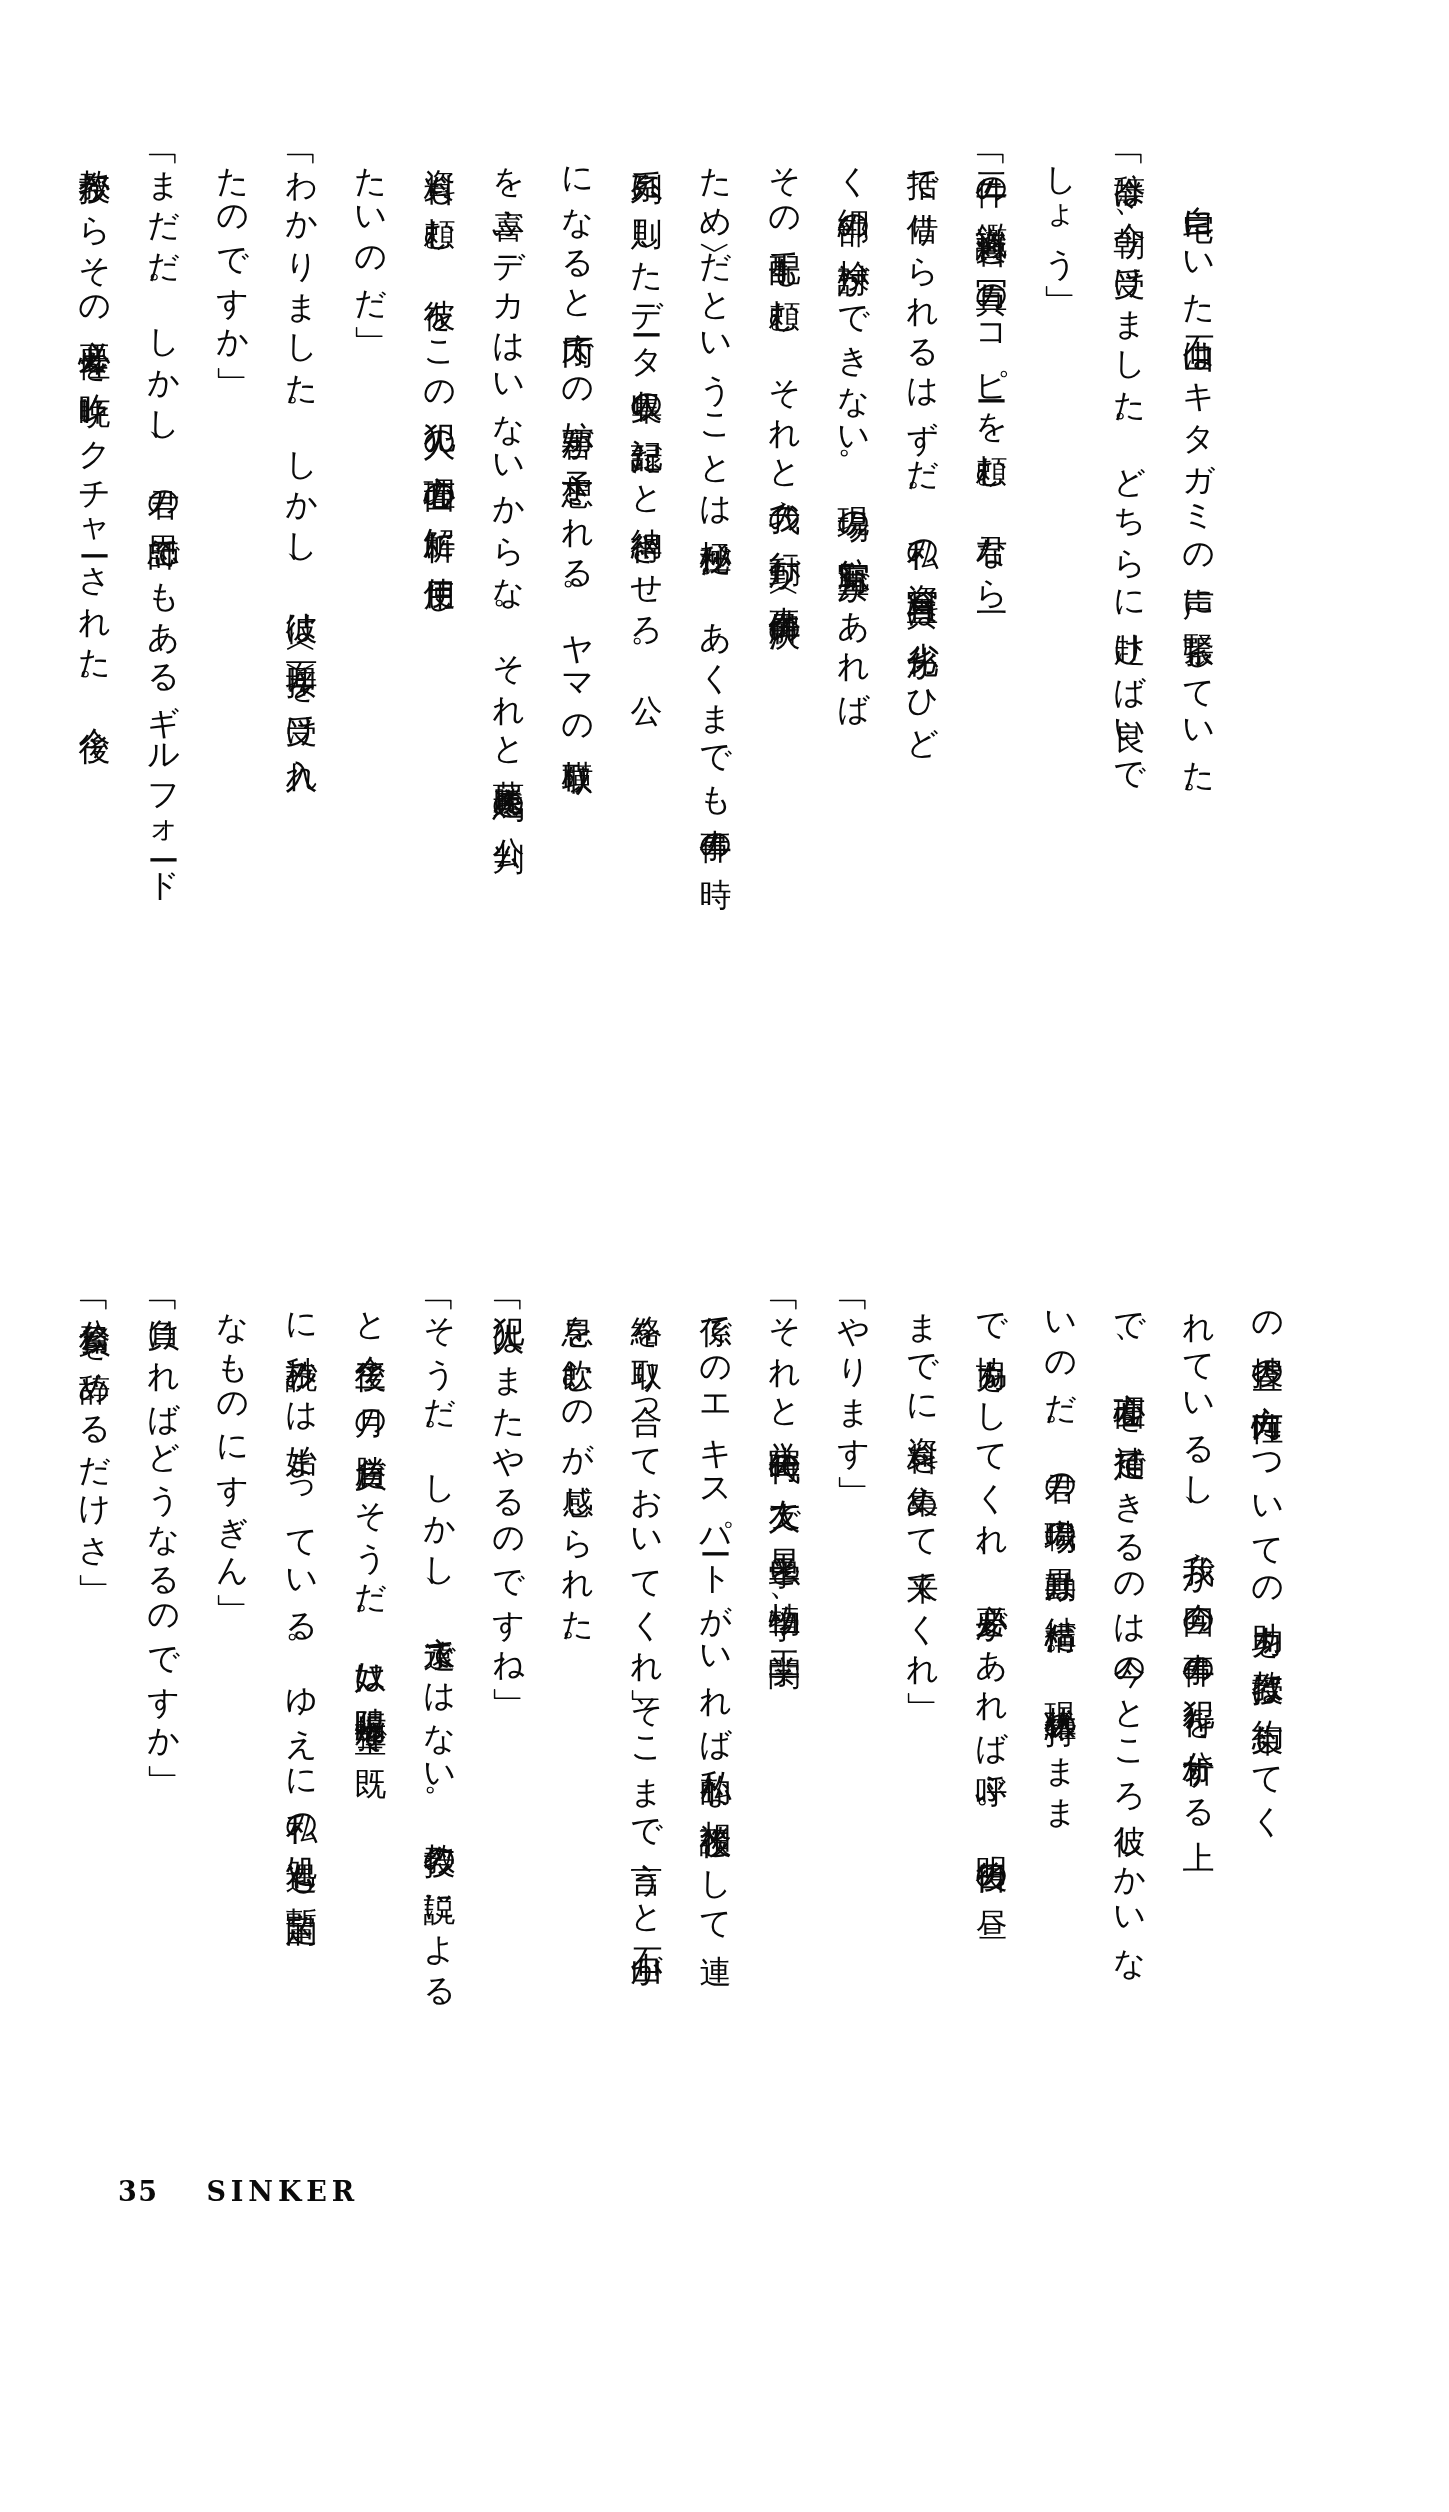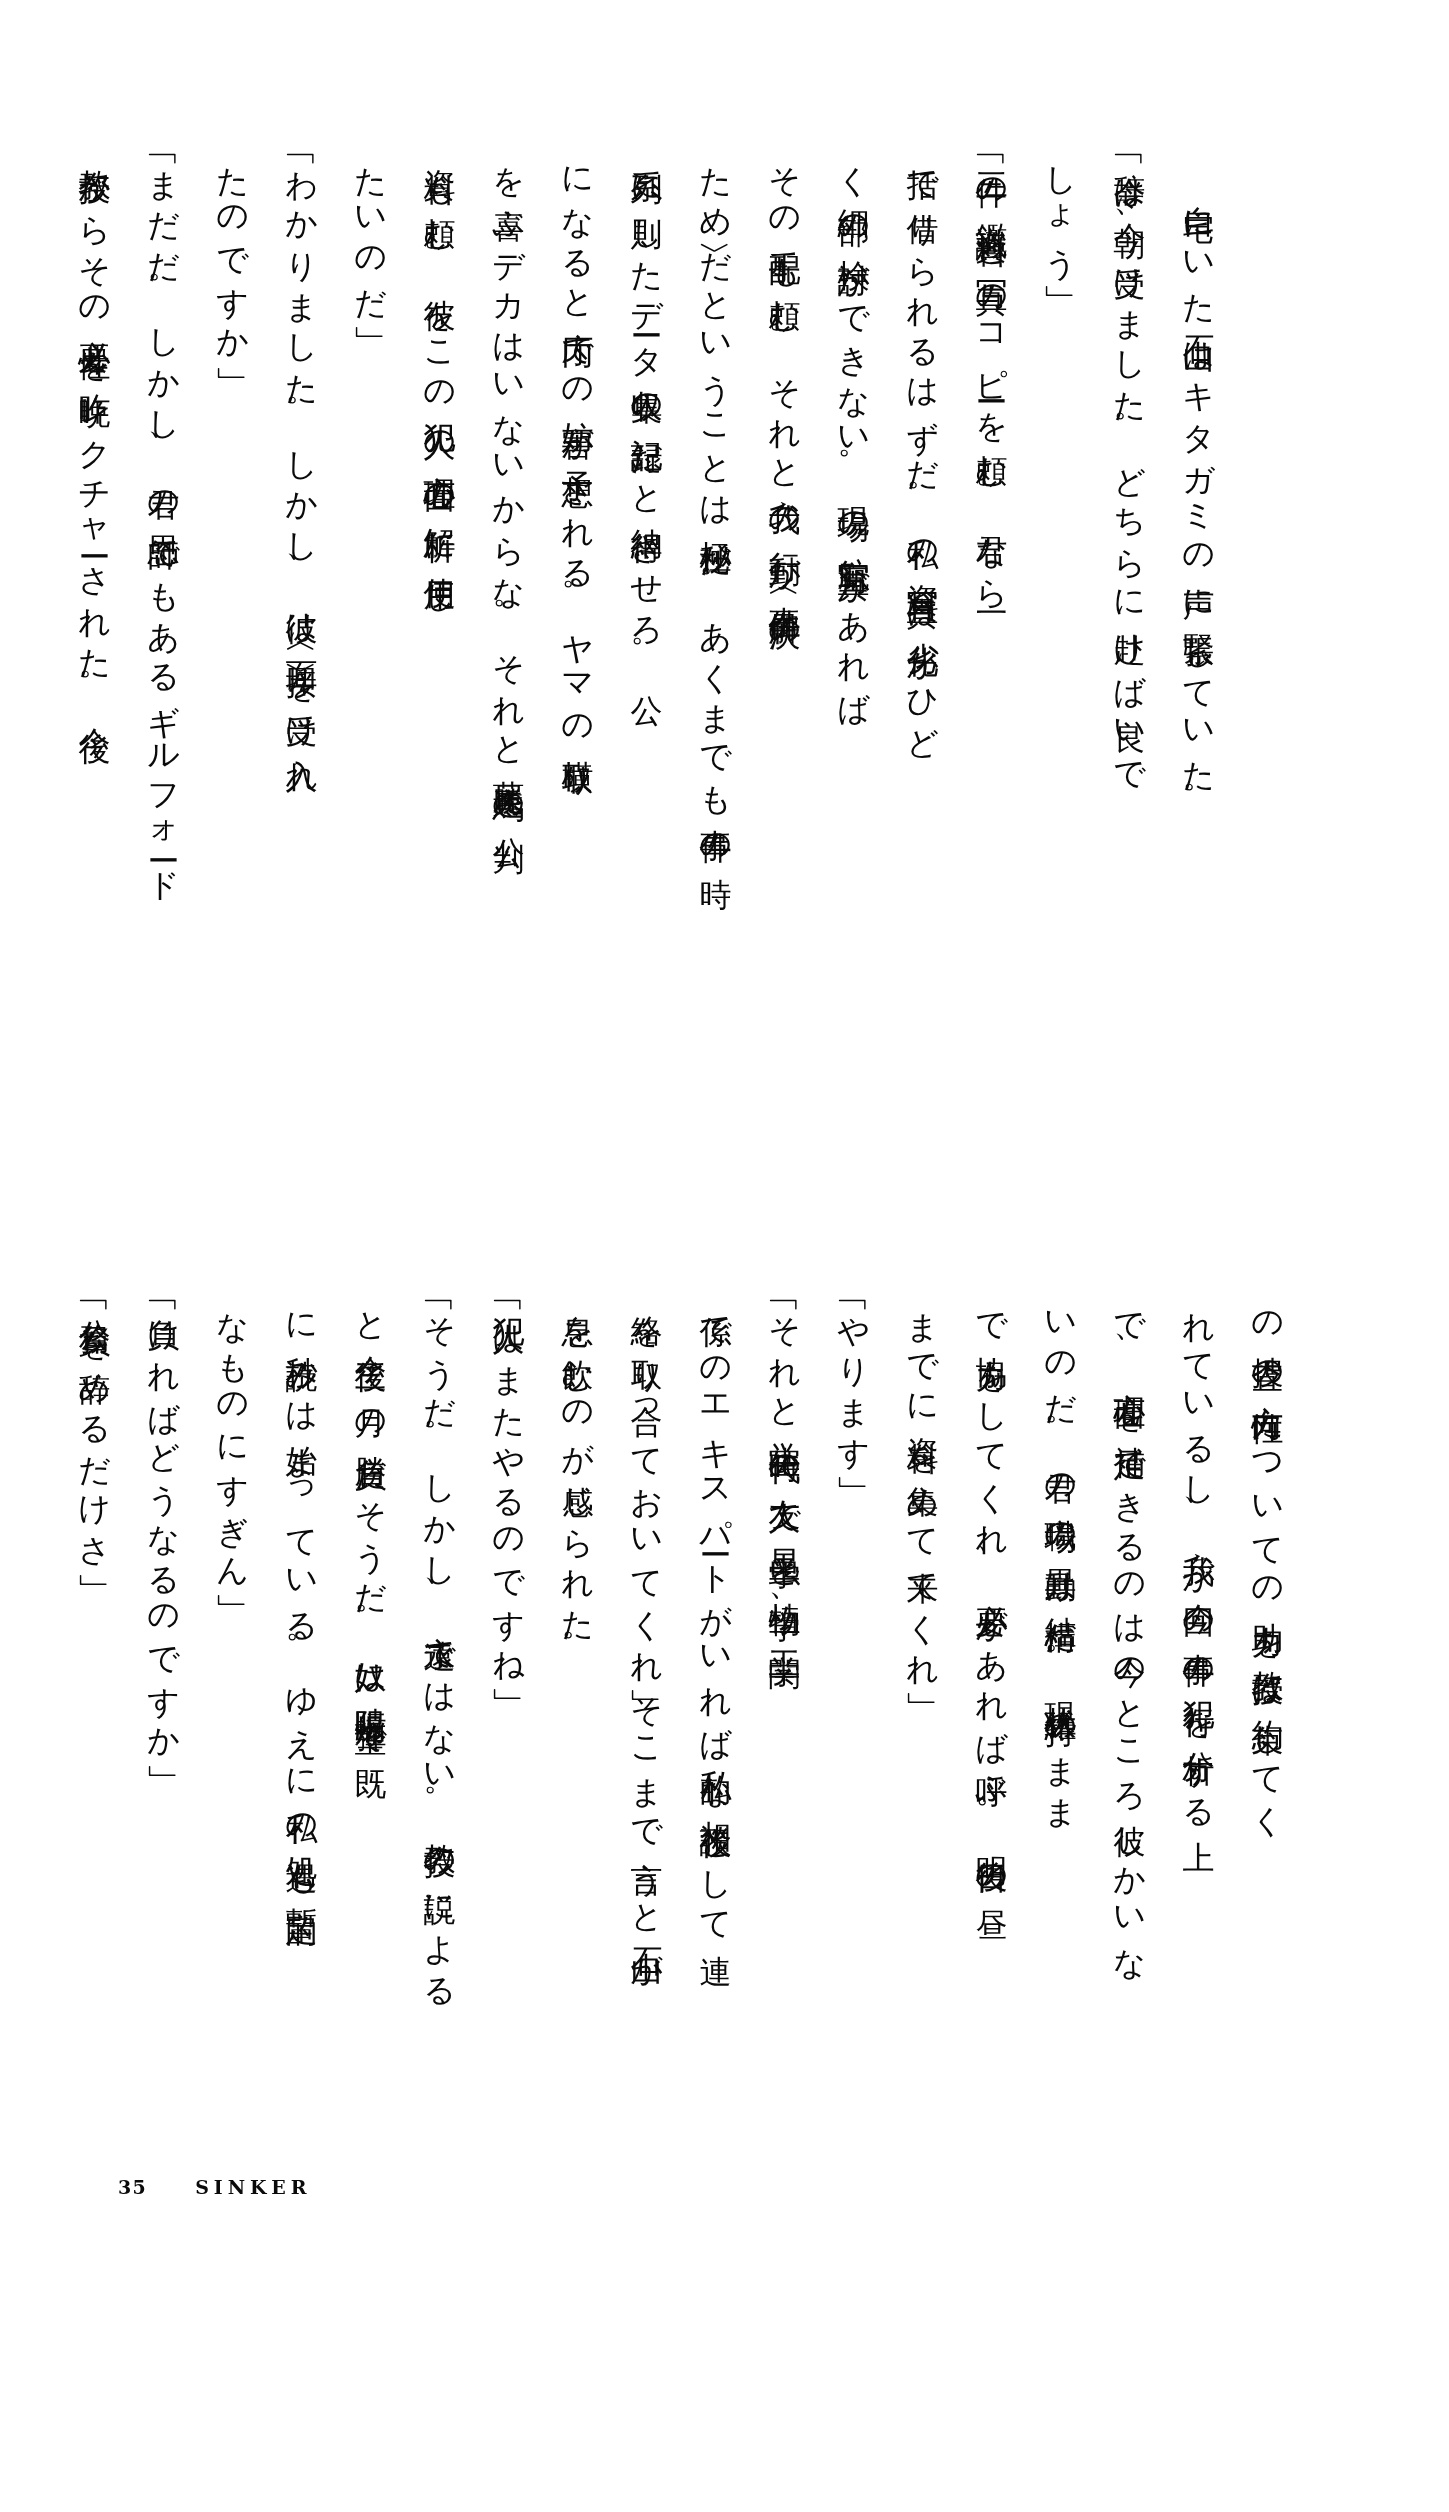--- a/index.html
+++ b/index.html
@@ -39,21 +39,21 @@
   }
   #tier-lower {
     top: 1290px;
     right: 148px;   
   }
   .page-footer {
     position: absolute;
     left: 118px;
     top: 2176px;
     color: #0a0a0a;
-    font-size: 19px;
+    font-size: 27px;
     font-weight: 700;
   }
   .page-footer .page-num {
     letter-spacing: 1.4px;
   }
   .page-footer .running-title {
     margin-left: 48px;
     letter-spacing: 4.9px;
   }
 </style>

